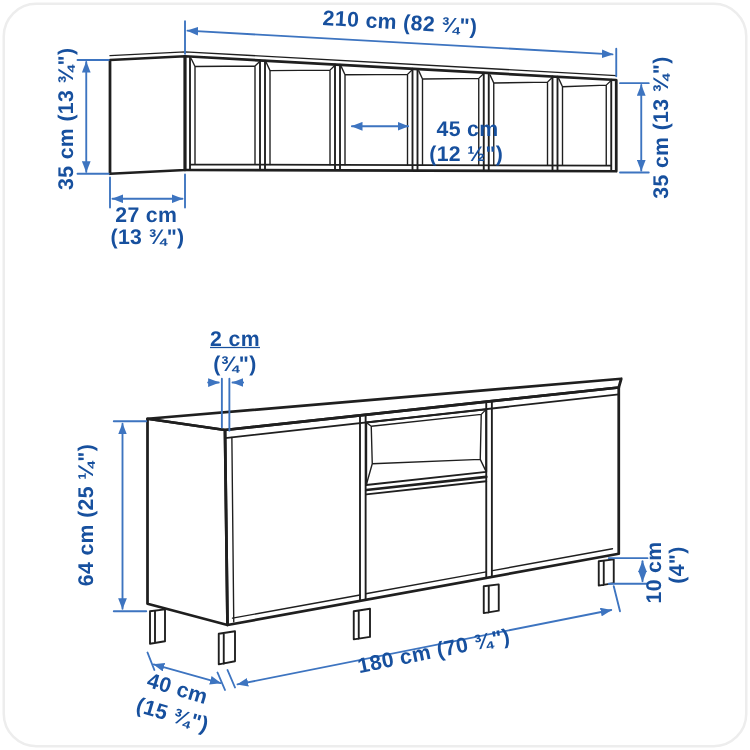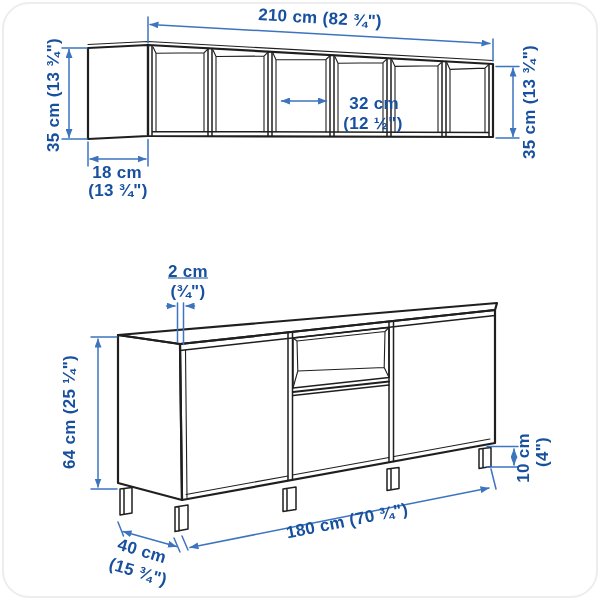--- a/index.html
+++ b/index.html
@@ -100,24 +100,24 @@
       <path class="dim" d="M194.5,306 L186,306" marker-end="url(#aE)"></path>
     </g>
   </svg>
 
   <div class="dim-label" style="left:320px;top:18px;transform:translate(-50%,-50%) rotate(3.3deg);">210 cm (82 ¾")</div>
 
   <div class="dim-label" style="left:53px;top:95px;transform:translate(-50%,-50%) rotate(-90deg);">35 cm (13 ¾")</div>
 
   <div class="dim-label" style="left:529px;top:102px;transform:translate(-50%,-50%) rotate(-90deg);">35 cm (13 ¾")</div>
 
-  <div class="dim-label" style="left:117px;top:172px;transform:translate(-50%,-50%);">18 cm</div>
+  <div class="dim-label" style="left:117px;top:172px;transform:translate(-50%,-50%);">27 cm</div>
   <div class="dim-label" style="left:118px;top:190px;transform:translate(-50%,-50%);">(13 ¾")</div>
 
-  <div class="dim-label" style="left:374px;top:103px;transform:translate(-50%,-50%);">32 cm</div>
+  <div class="dim-label" style="left:374px;top:103px;transform:translate(-50%,-50%);">45 cm</div>
   <div class="dim-label" style="left:373px;top:123px;transform:translate(-50%,-50%);">(12 ½")</div>
 
   <div class="dim-label" style="left:188px;top:271px;transform:translate(-50%,-50%);text-decoration:underline;">2 cm</div>
   <div class="dim-label" style="left:188px;top:291px;transform:translate(-50%,-50%);">(¾")</div>
 
   <div class="dim-label" style="left:69px;top:412px;transform:translate(-50%,-50%) rotate(-90deg);">64 cm (25 ¼")</div>
 
   <div class="dim-label" style="left:142px;top:551px;transform:translate(-50%,-50%) rotate(16.5deg);">40 cm</div>
   <div class="dim-label" style="left:138px;top:572px;transform:translate(-50%,-50%) rotate(16.5deg);">(15 ¾")</div>
 

